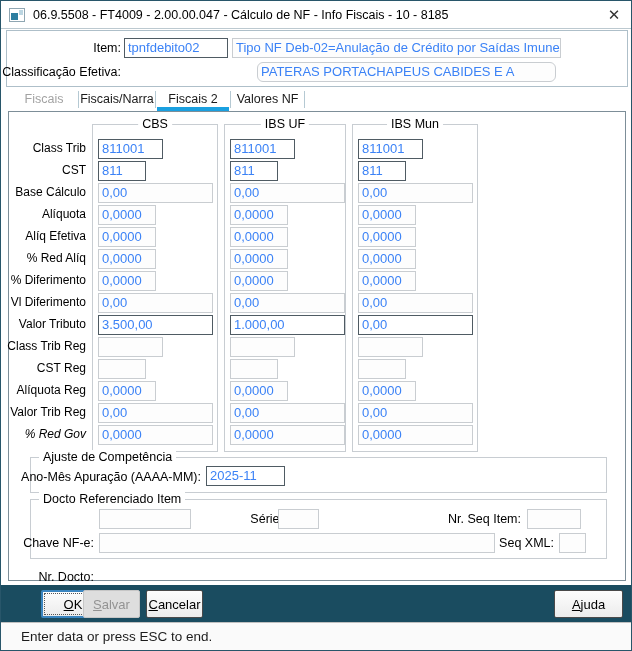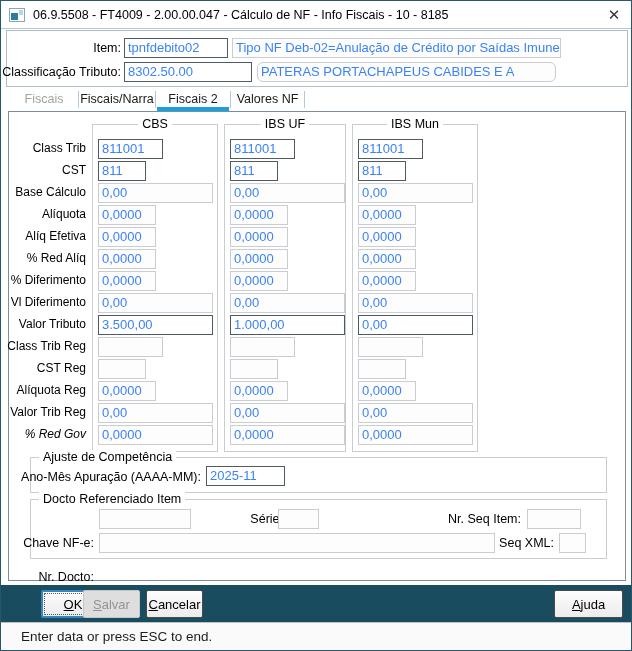--- a/index.html
+++ b/index.html
@@ -73,22 +73,21 @@
         <span class="b2"></span>
       </div>
     <div class="title-text">06.9.5508 - FT4009 - 2.00.00.047 - Cálculo de NF - Info Fiscais - 10 - 8185</div>
     <div class="close-btn">✕</div>
   </div>
 
   <div class="header-panel"></div>
   <div class="hdr-label" style="right:510px; top:37px;">Item:</div>
   <div class="fld en" style="left:123px; top:37px; width:104px;">tpnfdebito02</div>
   <div class="fld dis" style="left:231px; top:37px; width:329px;">Tipo NF Deb-02=Anulação de Crédito por Saídas Imunes/I</div>
-  <div class="hdr-label" style="right:510px; top:61px;">Classificação Tributo:</div>
-  <div class="fld en" style="left:123px; top:61px; width:128px;">8302.50.00</div>
+  <div class="hdr-label" style="right:510px; top:61px;">Classificação Efetiva:</div>
   <div class="fld dis" style="left:256px; top:61px; width:299px;border-radius:6px;">PATERAS PORTACHAPEUS CABIDES E A</div>
 
   <div class="tabs">
     <div class="tab disabled" style="left:8px; width:70px;">Fiscais</div>
     <div class="tab-divider" style="left:77px;"></div>
     <div class="tab" style="left:79px; width:74px;">Fiscais/Narra</div>
     <div class="tab-divider" style="left:154px;"></div>
     <div class="tab" style="left:156px; width:72px;">Fiscais 2</div>
     <div class="tab-divider" style="left:229px;"></div>
     <div class="tab" style="left:231px; width:71px;">Valores NF</div>

